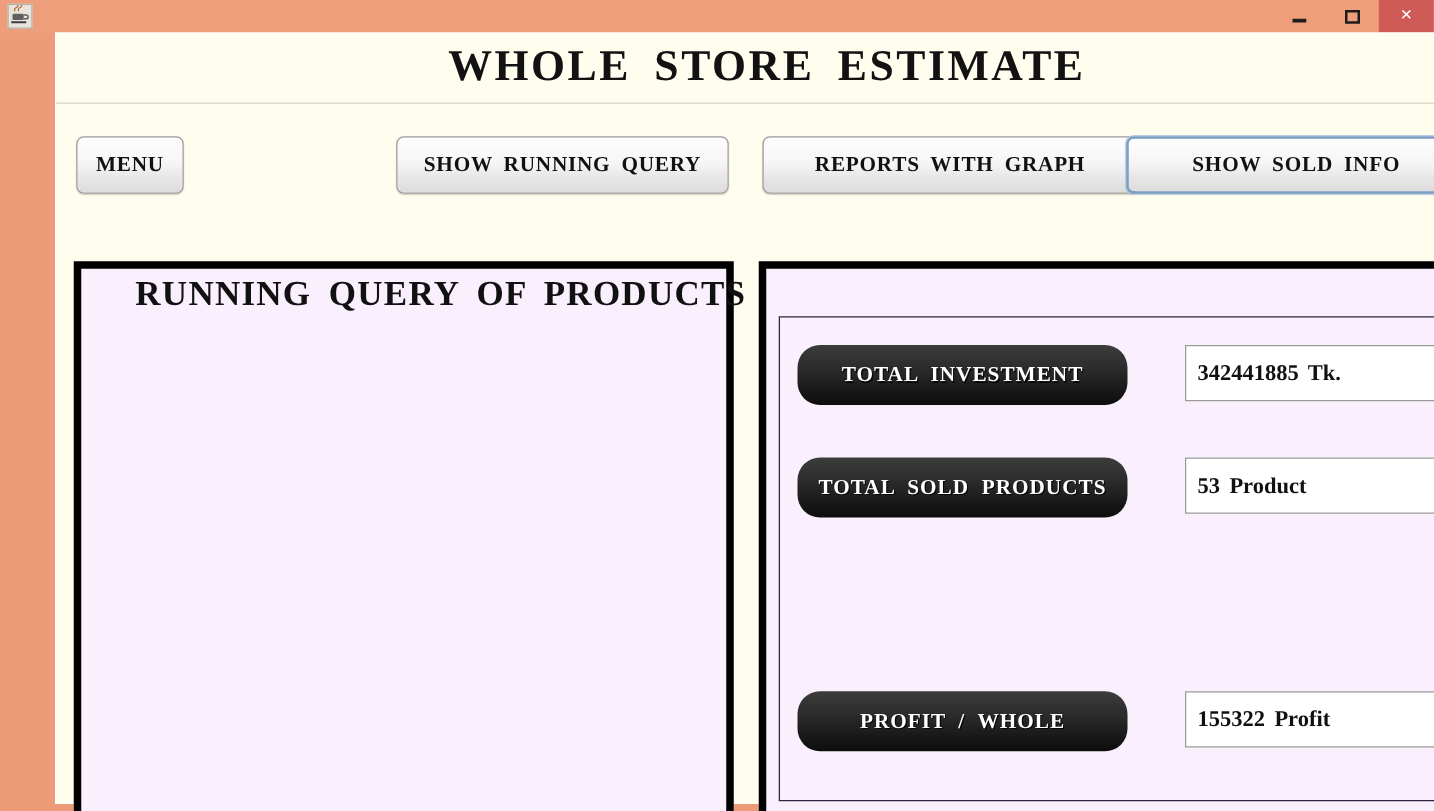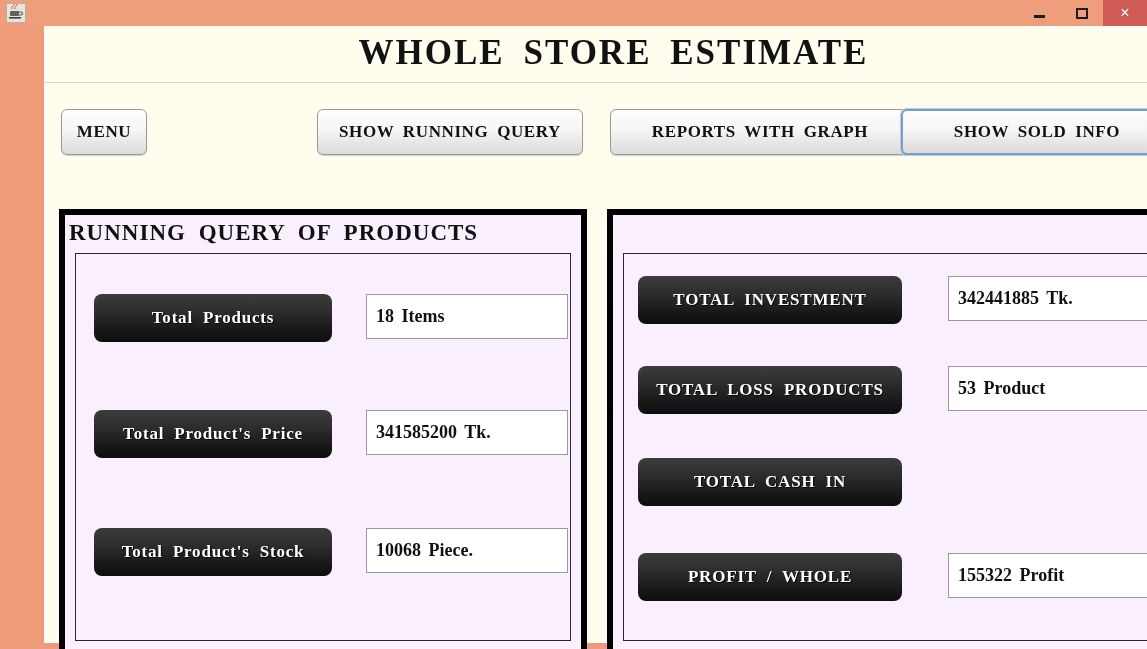--- a/index.html
+++ b/index.html
@@ -144,24 +144,24 @@
     top: 182px;
     background: #faeffc;
     border: 6px solid #000000;
     box-sizing: border-box;
   }
   #panel-left  { left: 14px;  width: 528px; height: 446px; }
   #panel-right { left: 562px; width: 562px; height: 446px; }
 
   .panel-title {
     position: absolute;
-    left: 4px; top: 5px;
+    left: 16px; top: 5px;
     width: 100%;
-    text-align: left;
-    font-size: 23px;
+    text-align: right;
+    font-size: 28px;
     font-weight: bold;
     color: #111111;
     letter-spacing: 1px;
     word-spacing: 6px;
     font-family: "Liberation Serif", serif;
   }
 
   .panel-inner {
     position: absolute;
     left: 10px;
@@ -178,21 +178,21 @@
     position: absolute;
     left: 0;
     width: 100%;
     height: 48px;
   }
 
   .dark-btn {
     position: absolute;
     top: 0;
     height: 48px;
-    border-radius: 8px;
+    border-radius: 18px;
     background: linear-gradient(to bottom, #3c3c3c 0%, #2c2c2c 38%, #1a1a1a 72%, #0d0d0d 100%);
     color: #ffffff;
     display: flex;
     align-items: center;
     justify-content: center;
     font-family: "Liberation Serif", serif;
     font-weight: bold;
     font-size: 17px;
     letter-spacing: 0.8px;
     word-spacing: 5px;
@@ -269,56 +269,37 @@
     <div id="toolbar">
       <div class="tbtn" id="tb-menu">MENU</div>
       <div class="tbtn" id="tb-running">SHOW  RUNNING  QUERY</div>
       <div class="tbtn" id="tb-reports">REPORTS  WITH  GRAPH</div>
       <div class="tbtn focused" id="tb-sold">SHOW  SOLD  INFO</div>
     </div>
 
     <div class="panel" id="panel-left">
       <div class="panel-title">RUNNING  QUERY  OF  PRODUCTS</div>
 
-      <div class="panel-inner">
-
-        <div class="row" id="lrow0">
-          <div class="dark-btn">Total   Products</div>
-          <div class="value-field">18  Items</div>
-        </div>
-
-        <div class="row" id="lrow1">
-          <div class="dark-btn">Total  Product's  Price</div>
-          <div class="value-field">341585200  Tk.</div>
-        </div>
-
-        <div class="row" id="lrow2">
-          <div class="dark-btn">Total  Product's  Stock</div>
-          <div class="value-field">10068  Piece.</div>
-        </div>
-
-      </div>
     </div>
 
     <div class="panel" id="panel-right">
 
       <div class="panel-inner">
 
         <div class="row" id="rrow0">
           <div class="dark-btn">TOTAL    INVESTMENT</div>
           <div class="value-field">342441885  Tk.</div>
         </div>
 
         <div class="row" id="rrow1">
-          <div class="dark-btn">TOTAL  LOSS  PRODUCTS</div>
+          <div class="dark-btn">TOTAL  SOLD  PRODUCTS</div>
           <div class="value-field">53   Product</div>
         </div>
 
         <div class="row" id="rrow2">
-          <div class="dark-btn">TOTAL  CASH  IN</div>
         </div>
 
         <div class="row" id="rrow3">
           <div class="dark-btn">PROFIT / WHOLE</div>
           <div class="value-field">155322  Profit</div>
         </div>
 
       </div>
     </div>
 

